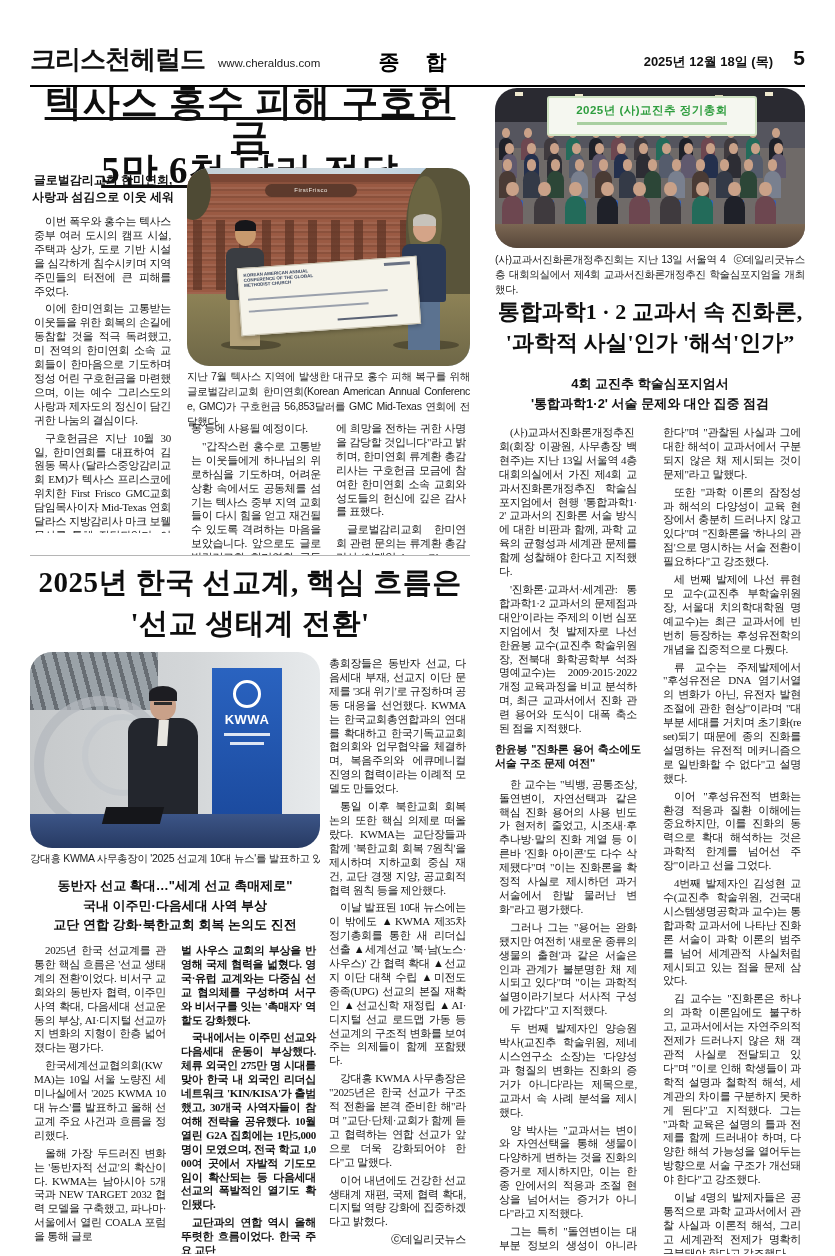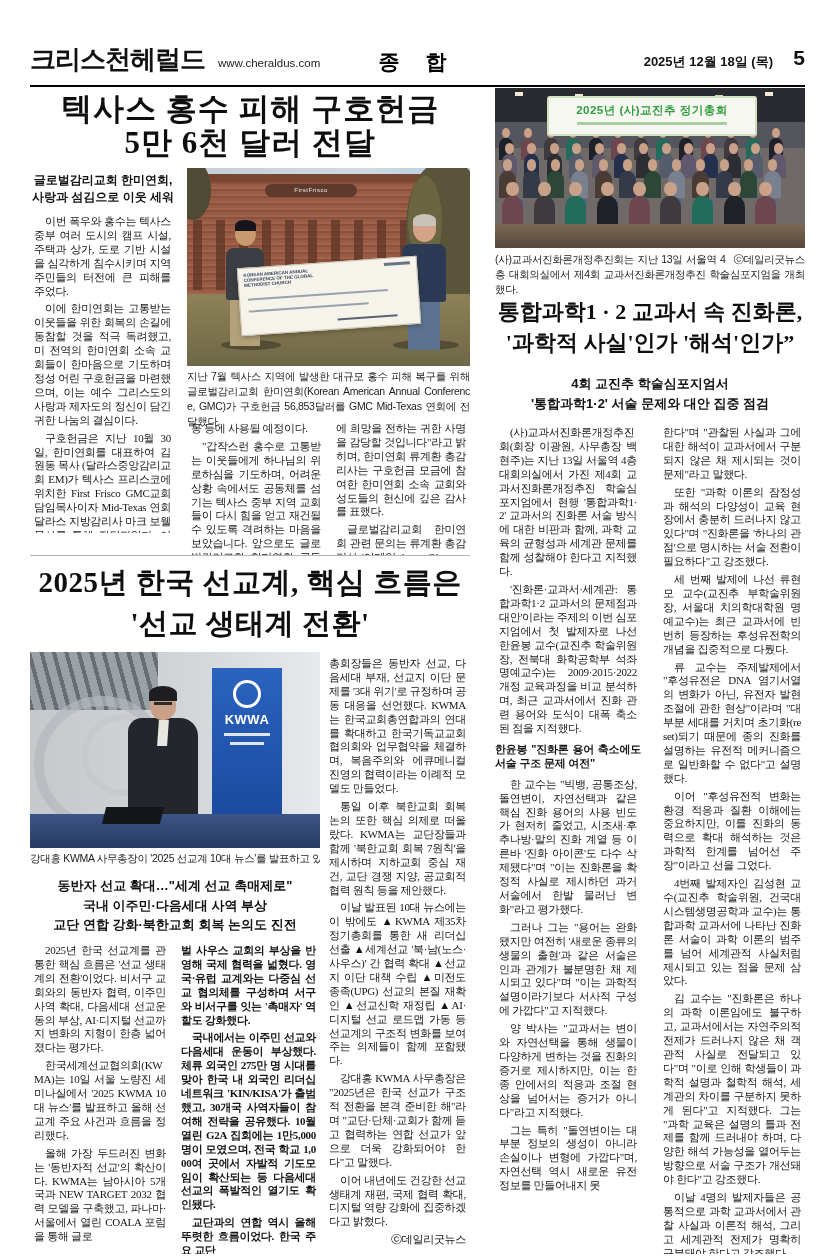--- a/index.html
+++ b/index.html
@@ -7,21 +7,21 @@
   .abs{position:absolute;}
   
   .logo{left:30px;top:42px;font-family:"Liberation Sans","DejaVu Sans",sans-serif;font-weight:900;font-size:26px;letter-spacing:-1px;color:#111;}
   .siteurl{left:218px;top:57px;font-family:"Liberation Sans","DejaVu Sans",sans-serif;font-size:11.5px;color:#222;}
   .section-title{left:0;width:835px;top:48px;text-align:center;font-family:"Liberation Sans","DejaVu Sans",sans-serif;font-weight:900;font-size:21px;letter-spacing:10px;color:#000;}
   .edition-date{right:62px;top:53px;font-family:"Liberation Sans","DejaVu Sans",sans-serif;font-weight:700;font-size:13px;color:#111;}
   .page-num{right:30px;top:46px;font-family:"Liberation Sans","DejaVu Sans",sans-serif;font-weight:700;font-size:21px;color:#111;}
   .head-rule{left:30px;top:85px;width:775px;height:2px;background:#000;}
   
   .hl{font-weight:700;text-align:center;color:#0e0e0e;}
-  .a1-hl{left:30px;top:92px;width:440px;font-size:31px;line-height:34px;letter-spacing:1px;}
+  .a1-hl{left:30px;top:86px;width:440px;font-size:37px;line-height:34px;letter-spacing:1px;text-decoration:underline;}
   .a2-hl{left:30px;top:562px;width:440px;font-size:29px;line-height:41px;letter-spacing:0.5px;}
   .a3-hl{left:495px;top:296px;width:310px;font-size:22px;line-height:31px;letter-spacing:0px;}
   .subhead{font-family:"Liberation Sans","DejaVu Sans",sans-serif;font-weight:700;text-align:center;color:#111;}
   .a1-sub{left:30px;top:172px;width:146px;font-size:12px;line-height:17px;}
   .a2-sub{left:30px;top:876px;width:290px;font-size:13px;line-height:19.5px;}
   .a3-sub{left:495px;top:374px;width:310px;font-size:13px;line-height:19.5px;}
   
   .col{font-size:11px;line-height:13.9px;text-align:justify;word-break:break-all;letter-spacing:-0.3px;overflow:hidden;color:#151515;}
   .a1-c1{left:30px;top:211px;width:145px;height:322px;}
   .a1-c2{left:187px;top:418px;width:138px;height:138px;}
@@ -36,21 +36,21 @@
   .para.subhead-p{font-family:"Liberation Sans","DejaVu Sans",sans-serif;font-weight:700;text-indent:0;margin:7px 0;letter-spacing:-0.2px;}
   .para.credit{text-align:right;text-indent:0;}
   
   .caption{font-family:"Liberation Sans","DejaVu Sans",sans-serif;font-size:10.5px;line-height:15px;color:#1c1c1c;text-align:justify;word-break:break-all;letter-spacing:-0.3px;}
   .a1-cap{left:187px;top:369px;width:283px;height:46px;}
   .a2-cap{left:30px;top:851px;width:290px;height:16px;white-space:nowrap;overflow:hidden;}
   .a3-cap{left:495px;top:252px;width:310px;height:32px;}
   .cap-credit{float:right;margin-left:8px;}
   .divider{left:30px;top:555px;width:440px;height:1px;background:#b5b5b5;}
   
-  .photo{overflow:hidden;background:#cfd8de;}
+  .photo{overflow:hidden;background:#cfd8de;border-radius:22px;}
   .p1{left:187px;top:168px;width:283px;height:198px;background:linear-gradient(100deg,#c3ced5 0%,#cfdbe2 55%,#a9c7e0 100%);}
   .p1-building{position:absolute;left:0;top:6px;width:236px;height:122px;background:#9a5a43;background-image:repeating-linear-gradient(0deg,rgba(0,0,0,0.10) 0 2px,rgba(255,255,255,0.06) 2px 4px,transparent 4px 7px);}
   .p1-parapet{position:absolute;left:0;top:6px;width:236px;height:8px;background:#7a4634;}
   .p1-sign{position:absolute;left:78px;top:16px;width:92px;height:13px;background:#5d3a2c;border-radius:7px;color:#f2ede4;font-family:"Liberation Sans","DejaVu Sans",sans-serif;font-size:6px;line-height:13px;text-align:center;letter-spacing:0.5px;}
   .p1-arches{position:absolute;left:6px;top:52px;width:224px;height:70px;background:repeating-linear-gradient(90deg,#5f3526 0 9px,transparent 9px 23px);opacity:.75;}
   .p1-treeR{position:absolute;right:-14px;top:-6px;width:78px;height:142px;background:#59543a;border-radius:45% 40% 40% 45%;}
   .p1-treeR2{position:absolute;right:28px;top:8px;width:34px;height:90px;background:#6b6542;border-radius:50%;}
   .p1-treeL{position:absolute;left:-12px;top:-8px;width:36px;height:60px;background:#4e4a34;border-radius:50%;}
   .p1-grass{position:absolute;left:0;bottom:0;width:283px;height:72px;background:linear-gradient(#8d8256,#6e6747);}
   .man{position:absolute;}
@@ -426,20 +426,21 @@
 <div class="abs subhead a3-sub">
   <div>4회 교진추 학술심포지엄서</div>
   <div>'통합과학1·2' 서술 문제와 대안 집중 점검</div>
 </div>
 <div class="abs col a3-c1">
     <p class="para ">(사)교과서진화론개정추진회(회장 이광원, 사무총장 백현주)는 지난 13일 서울역 4층 대회의실에서 가진 제4회 교과서진화론개정추진 학술심포지엄에서 현행 '통합과학1·2' 교과서의 진화론 서술 방식에 대한 비판과 함께, 과학 교육의 균형성과 세계관 문제를 함께 성찰해야 한다고 지적했다.</p>
     <p class="para ">'진화론·교과서·세계관: 통합과학1·2 교과서의 문제점과 대안'이라는 주제의 이번 심포지엄에서 첫 발제자로 나선 한윤봉 교수(교진추 학술위원장, 전북대 화학공학부 석좌 명예교수)는 2009·2015·2022 개정 교육과정을 비교 분석하며, 최근 교과서에서 진화 관련 용어와 도식이 대폭 축소된 점을 지적했다.</p>
     <p class="para subhead-p">한윤봉 "진화론 용어 축소에도 서술 구조 문제 여전"</p>
     <p class="para ">한 교수는 "빅뱅, 공통조상, 돌연변이, 자연선택과 같은 핵심 진화 용어의 사용 빈도가 현저히 줄었고, 시조새·후추나방·말의 진화 계열 등 이른바 '진화 아이콘'도 다수 삭제됐다"며 "이는 진화론을 확정적 사실로 제시하던 과거 서술에서 한발 물러난 변화"라고 평가했다.</p>
     <p class="para ">그러나 그는 "용어는 완화됐지만 여전히 '새로운 종류의 생물의 출현'과 같은 서술은 인과 관계가 불분명한 채 제시되고 있다"며 "이는 과학적 설명이라기보다 서사적 구성에 가깝다"고 지적했다.</p>
+    <p class="para ">두 번째 발제자인 양승원 박사(교진추 학술위원, 제네시스연구소 소장)는 '다양성과 형질의 변화는 진화의 증거가 아니다'라는 제목으로, 교과서 속 사례 분석을 제시했다.</p>
     <p class="para ">양 박사는 "교과서는 변이와 자연선택을 통해 생물이 다양하게 변하는 것을 진화의 증거로 제시하지만, 이는 한 종 안에서의 적응과 조절 현상을 넘어서는 증거가 아니다"라고 지적했다.</p>
     <p class="para ">그는 특히 "돌연변이는 대부분 정보의 생성이 아니라 손실이나 변형에 가깝다"며, 자연선택 역시 새로운 유전 정보를 만들어내지 못</p>
   </div>
 <div class="abs col a3-c2">
     <p class="para cont">한다"며 "관찰된 사실과 그에 대한 해석이 교과서에서 구분되지 않은 채 제시되는 것이 문제"라고 말했다.</p>
     <p class="para ">또한 "과학 이론의 잠정성과 해석의 다양성이 교육 현장에서 충분히 드러나지 않고 있다"며 "진화론을 '하나의 관점'으로 명시하는 서술 전환이 필요하다"고 강조했다.</p>
     <p class="para ">세 번째 발제에 나선 류현모 교수(교진추 부학술위원장, 서울대 치의학대학원 명예교수)는 최근 교과서에 빈번히 등장하는 후성유전학의 개념을 집중적으로 다뤘다.</p>
     <p class="para ">류 교수는 주제발제에서 "후성유전은 DNA 염기서열의 변화가 아닌, 유전자 발현 조절에 관한 현상"이라며 "대부분 세대를 거치며 초기화(reset)되기 때문에 종의 진화를 설명하는 유전적 메커니즘으로 일반화할 수 없다"고 설명했다.</p>
     <p class="para ">이어 "후성유전적 변화는 환경 적응과 질환 이해에는 중요하지만, 이를 진화의 동력으로 확대 해석하는 것은 과학적 한계를 넘어선 주장"이라고 선을 그었다.</p>
     <p class="para ">4번째 발제자인 김성현 교수(교진추 학술위원, 건국대시스템생명공학과 교수)는 통합과학 교과서에 나타난 진화론 서술이 과학 이론의 범주를 넘어 세계관적 사실처럼 제시되고 있는 점을 문제 삼았다.</p>

